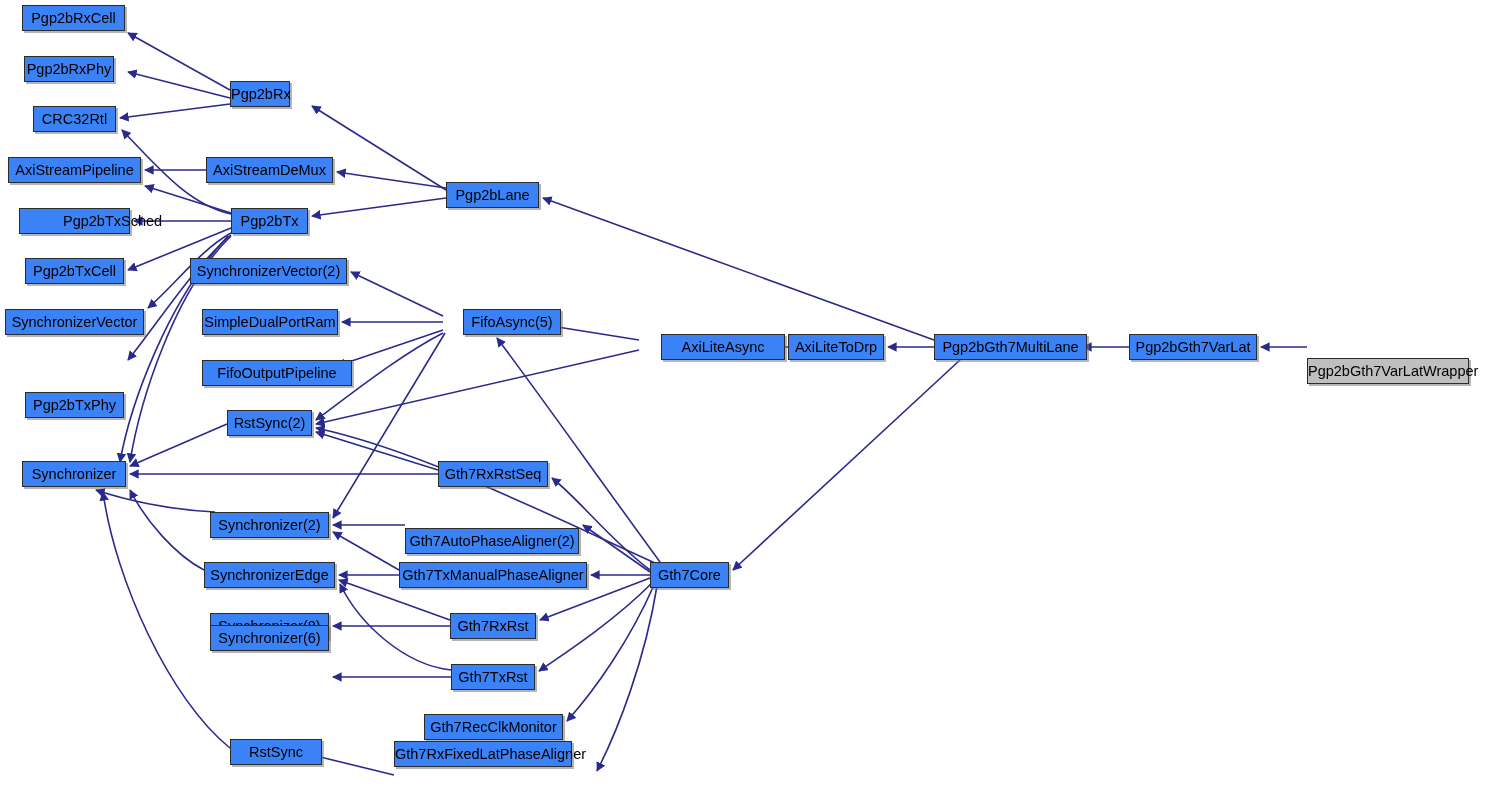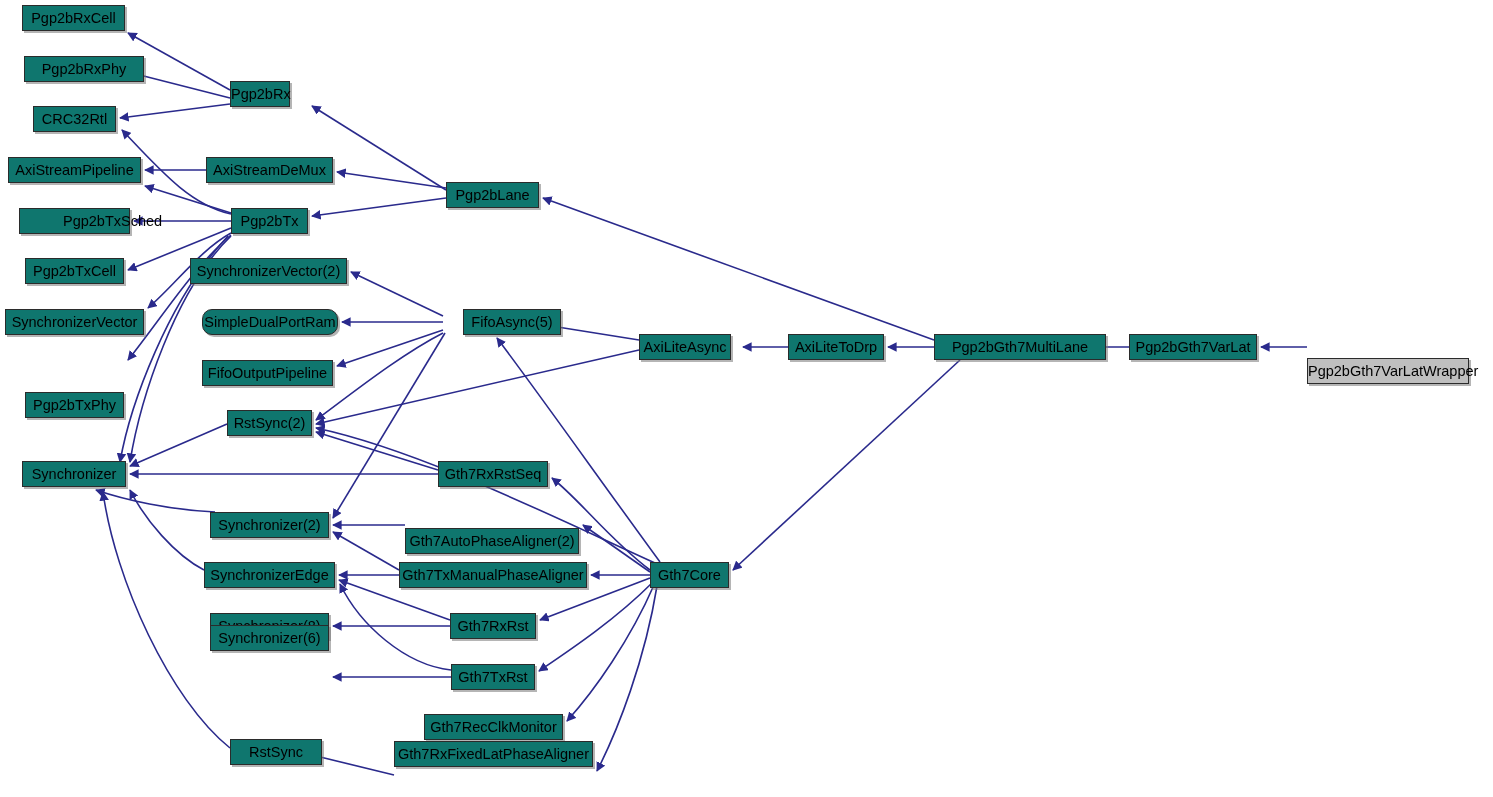--- a/index.html
+++ b/index.html
@@ -21,21 +21,21 @@
     width: 1493px;
     height: 797px;
     pointer-events: none;
   }
   .node {
     position: absolute;
     box-sizing: border-box;
     height: 26px;
     line-height: 24px;
     border: 1px solid #2b2b2b;
-    background: #0f766e;
+    background: #3b82f6;
     color: #000000;
     font-size: 14.5px;
     text-align: center;
     white-space: nowrap;
     box-shadow: 2px 2px 0 0 rgba(120,120,120,0.55);
     z-index: 5;
     cursor: pointer;
   }
   .node.highlight {
     background: #bfbfbf;
@@ -100,49 +100,49 @@
         <path d="M 451,670 C 405,665 360,625 340,584" fill="none" stroke="#2a2a8c" stroke-width="1.6" marker-end="url(#arrow)"></path>
         <path d="M 451,677 L 333,677" fill="none" stroke="#2a2a8c" stroke-width="1.6" marker-end="url(#arrow)"></path>
         <path d="M 394,775 L 312,755" fill="none" stroke="#2a2a8c" stroke-width="1.6" marker-end="url(#arrow)"></path>
         <path d="M 204,570 C 175,555 145,520 130,490" fill="none" stroke="#2a2a8c" stroke-width="1.6" marker-end="url(#arrow)"></path>
         <path d="M 230,748 C 170,700 115,580 103,492" fill="none" stroke="#2a2a8c" stroke-width="1.6" marker-end="url(#arrow)"></path>
         <path d="M 215,512 C 170,510 125,500 96,490" fill="none" stroke="#2a2a8c" stroke-width="1.6" marker-end="url(#arrow)"></path>
       </g>
   </svg>
   <div id="nodes">
       <div class="node" style="left: 22px; top: 5px; width: 103px;">Pgp2bRxCell</div>
-      <div class="node" style="left: 24px; top: 56px; width: 120px;">Pgp2bRxPhy</div>
+      <div class="node" style="left: 24px; top: 56px; width: 90px;">Pgp2bRxPhy</div>
       <div class="node" style="left: 33px; top: 106px; width: 83px;">CRC32Rtl</div>
       <div class="node" style="left: 230px; top: 81px; width: 60px;">Pgp2bRx</div>
       <div class="node" style="left: 8px; top: 157px; width: 133px;">AxiStreamPipeline</div>
       <div class="node" style="left: 206px; top: 157px; width: 127px;">AxiStreamDeMux</div>
       <div class="node" style="left: 446px; top: 182px; width: 93px;">Pgp2bLane</div>
       <div class="node" style="left: 19px; top: 208px; width: 111px; padding-left: 43px;">Pgp2bTxSched</div>
       <div class="node" style="left: 231px; top: 208px; width: 77px;">Pgp2bTx</div>
       <div class="node" style="left: 25px; top: 258px; width: 99px;">Pgp2bTxCell</div>
       <div class="node" style="left: 190px; top: 258px; width: 157px;">SynchronizerVector(2)</div>
       <div class="node" style="left: 5px; top: 309px; width: 139px;">SynchronizerVector</div>
-      <div class="node" style="left: 202px; top: 309px; width: 136px; border-radius: 10px;">SimpleDualPortRam</div>
+      <div class="node" style="left: 202px; top: 309px; width: 136px;">SimpleDualPortRam</div>
       <div class="node" style="left: 443px; top: 309px; width: 98px; margin-left: 20px;">FifoAsync(5)</div>
-      <div class="node" style="left: 639px; top: 334px; width: 92px;">AxiLiteAsync</div>
+      <div class="node" style="left: 661px; top: 334px; width: 124px;">AxiLiteAsync</div>
       <div class="node" style="left: 788px; top: 334px; width: 96px;">AxiLiteToDrp</div>
-      <div class="node" style="left: 934px; top: 334px; width: 172px;">Pgp2bGth7MultiLane</div>
+      <div class="node" style="left: 934px; top: 334px; width: 153px;">Pgp2bGth7MultiLane</div>
       <div class="node" style="left: 1129px; top: 334px; width: 128px;">Pgp2bGth7VarLat</div>
       <div class="node highlight" style="left: 1307px; top: 334px; width: 162px; margin-top: 24px;">Pgp2bGth7VarLatWrapper</div>
       <div class="node" style="left: 25px; top: 360px; width: 99px; margin-top: 32px;">Pgp2bTxPhy</div>
-      <div class="node" style="left: 202px; top: 360px; width: 131px;">FifoOutputPipeline</div>
+      <div class="node" style="left: 202px; top: 360px; width: 150px;">FifoOutputPipeline</div>
       <div class="node" style="left: 227px; top: 410px; width: 85px;">RstSync(2)</div>
       <div class="node" style="left: 22px; top: 461px; width: 104px;">Synchronizer</div>
       <div class="node" style="left: 438px; top: 461px; width: 110px;">Gth7RxRstSeq</div>
       <div class="node" style="left: 210px; top: 512px; width: 119px;">Synchronizer(2)</div>
       <div class="node" style="left: 405px; top: 528px; width: 174px;">Gth7AutoPhaseAligner(2)</div>
       <div class="node" style="left: 204px; top: 562px; width: 131px;">SynchronizerEdge</div>
       <div class="node" style="left: 399px; top: 562px; width: 188px;">Gth7TxManualPhaseAligner</div>
       <div class="node" style="left: 650px; top: 562px; width: 79px;">Gth7Core</div>
       <div class="node" style="left: 210px; top: 613px; width: 119px;">Synchronizer(8)</div>
       <div class="node" style="left: 450px; top: 613px; width: 86px;">Gth7RxRst</div>
       <div class="node" style="left: 210px; top: 625px; width: 119px;">Synchronizer(6)</div>
       <div class="node" style="left: 451px; top: 664px; width: 84px;">Gth7TxRst</div>
       <div class="node" style="left: 424px; top: 714px; width: 139px;">Gth7RecClkMonitor</div>
       <div class="node" style="left: 230px; top: 739px; width: 92px;">RstSync</div>
-      <div class="node" style="left: 394px; top: 741px; width: 199px;">Gth7RxFixedLatPhaseAligner</div>
+      <div class="node" style="left: 394px; top: 741px; width: 178px;">Gth7RxFixedLatPhaseAligner</div>
     </div>
 </div>
 
 </body></html>

